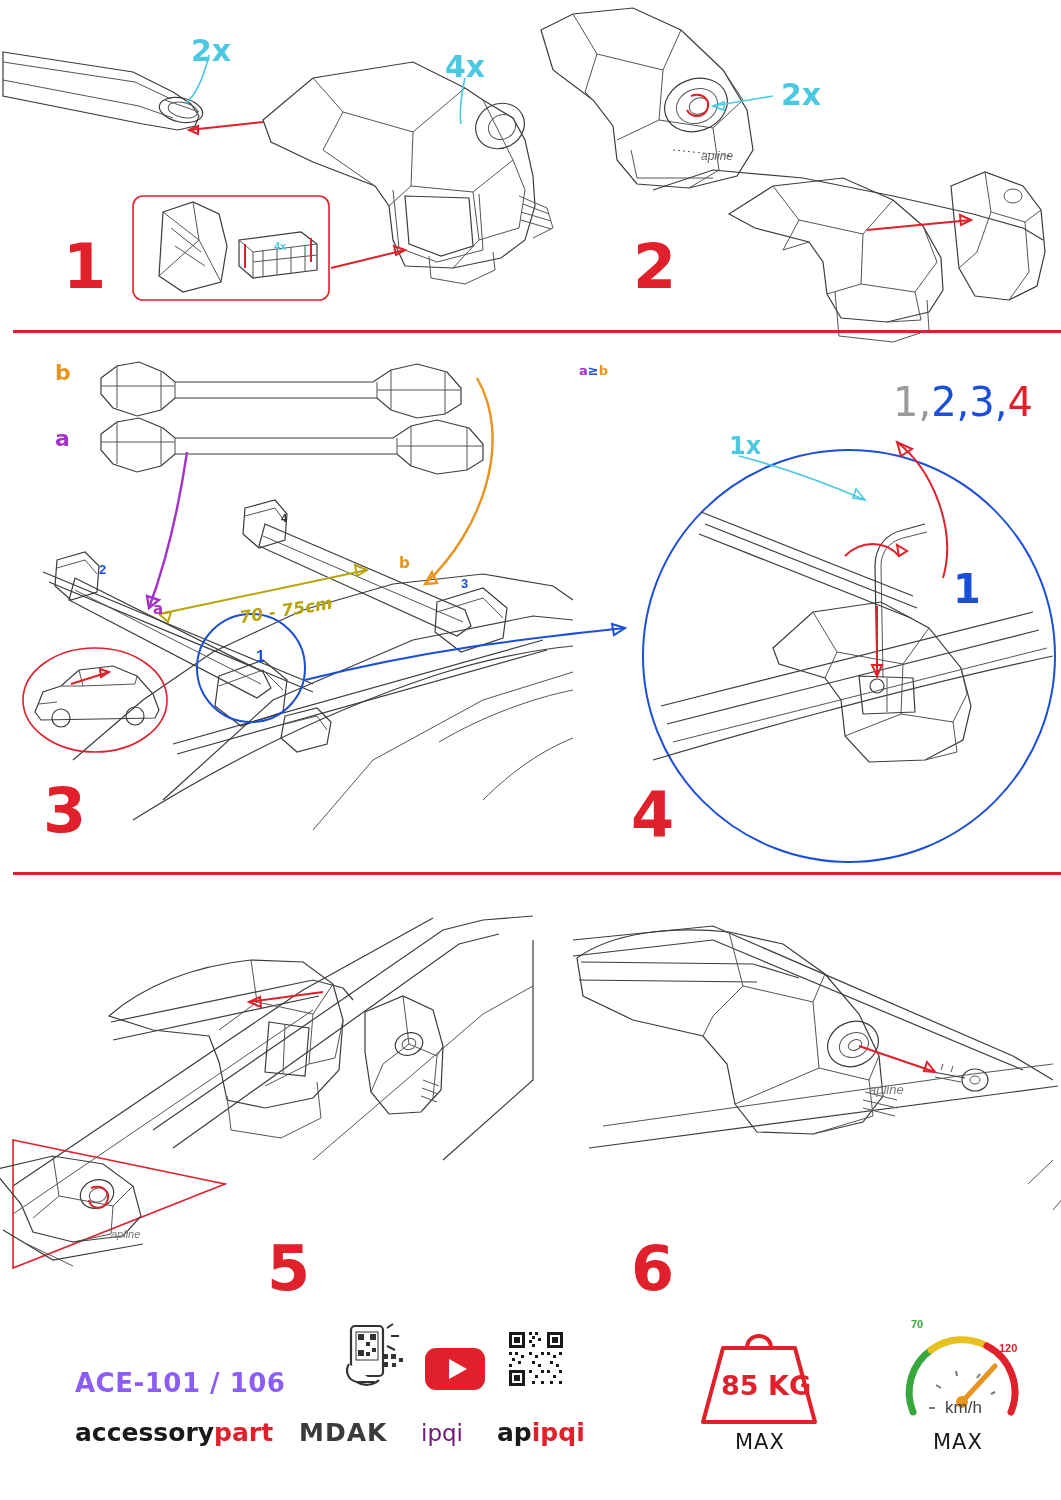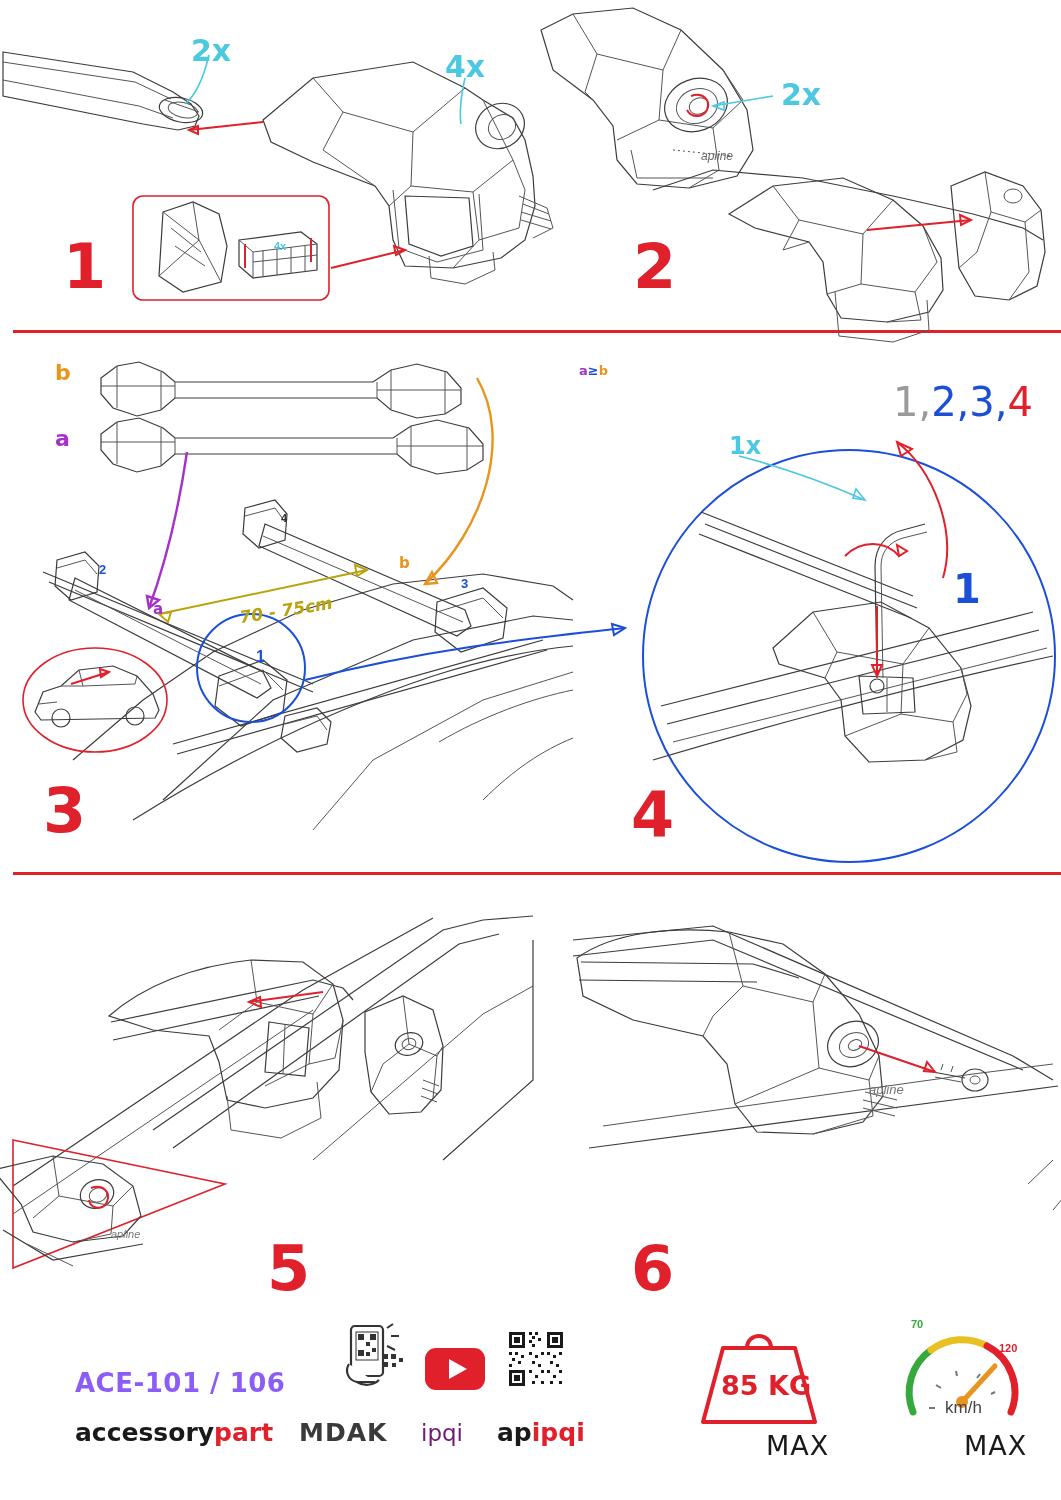--- a/index.html
+++ b/index.html
@@ -162,25 +162,24 @@
     font-family: "DejaVu Sans", sans-serif;
     font-size: 25px;
     font-weight: 700;
   }
   .apline .dk { color: #1a1a1a; }
   .apline .rd { color: #e0202a; }
 
   .maxlabel {
     position: absolute;
     font-family: "DejaVu Sans", sans-serif;
-    font-size: 27px;
+    font-size: 21px;
     font-weight: 400;
     color: #1a1a1a;
     letter-spacing: 1px;
-    margin-left: 31px;
   }
   .weighttext {
     position: absolute;
     font-family: "DejaVu Sans", sans-serif;
     font-size: 27px;
     font-weight: 700;
     color: #e0202a;
   }
   .kmh {
     position: absolute;

